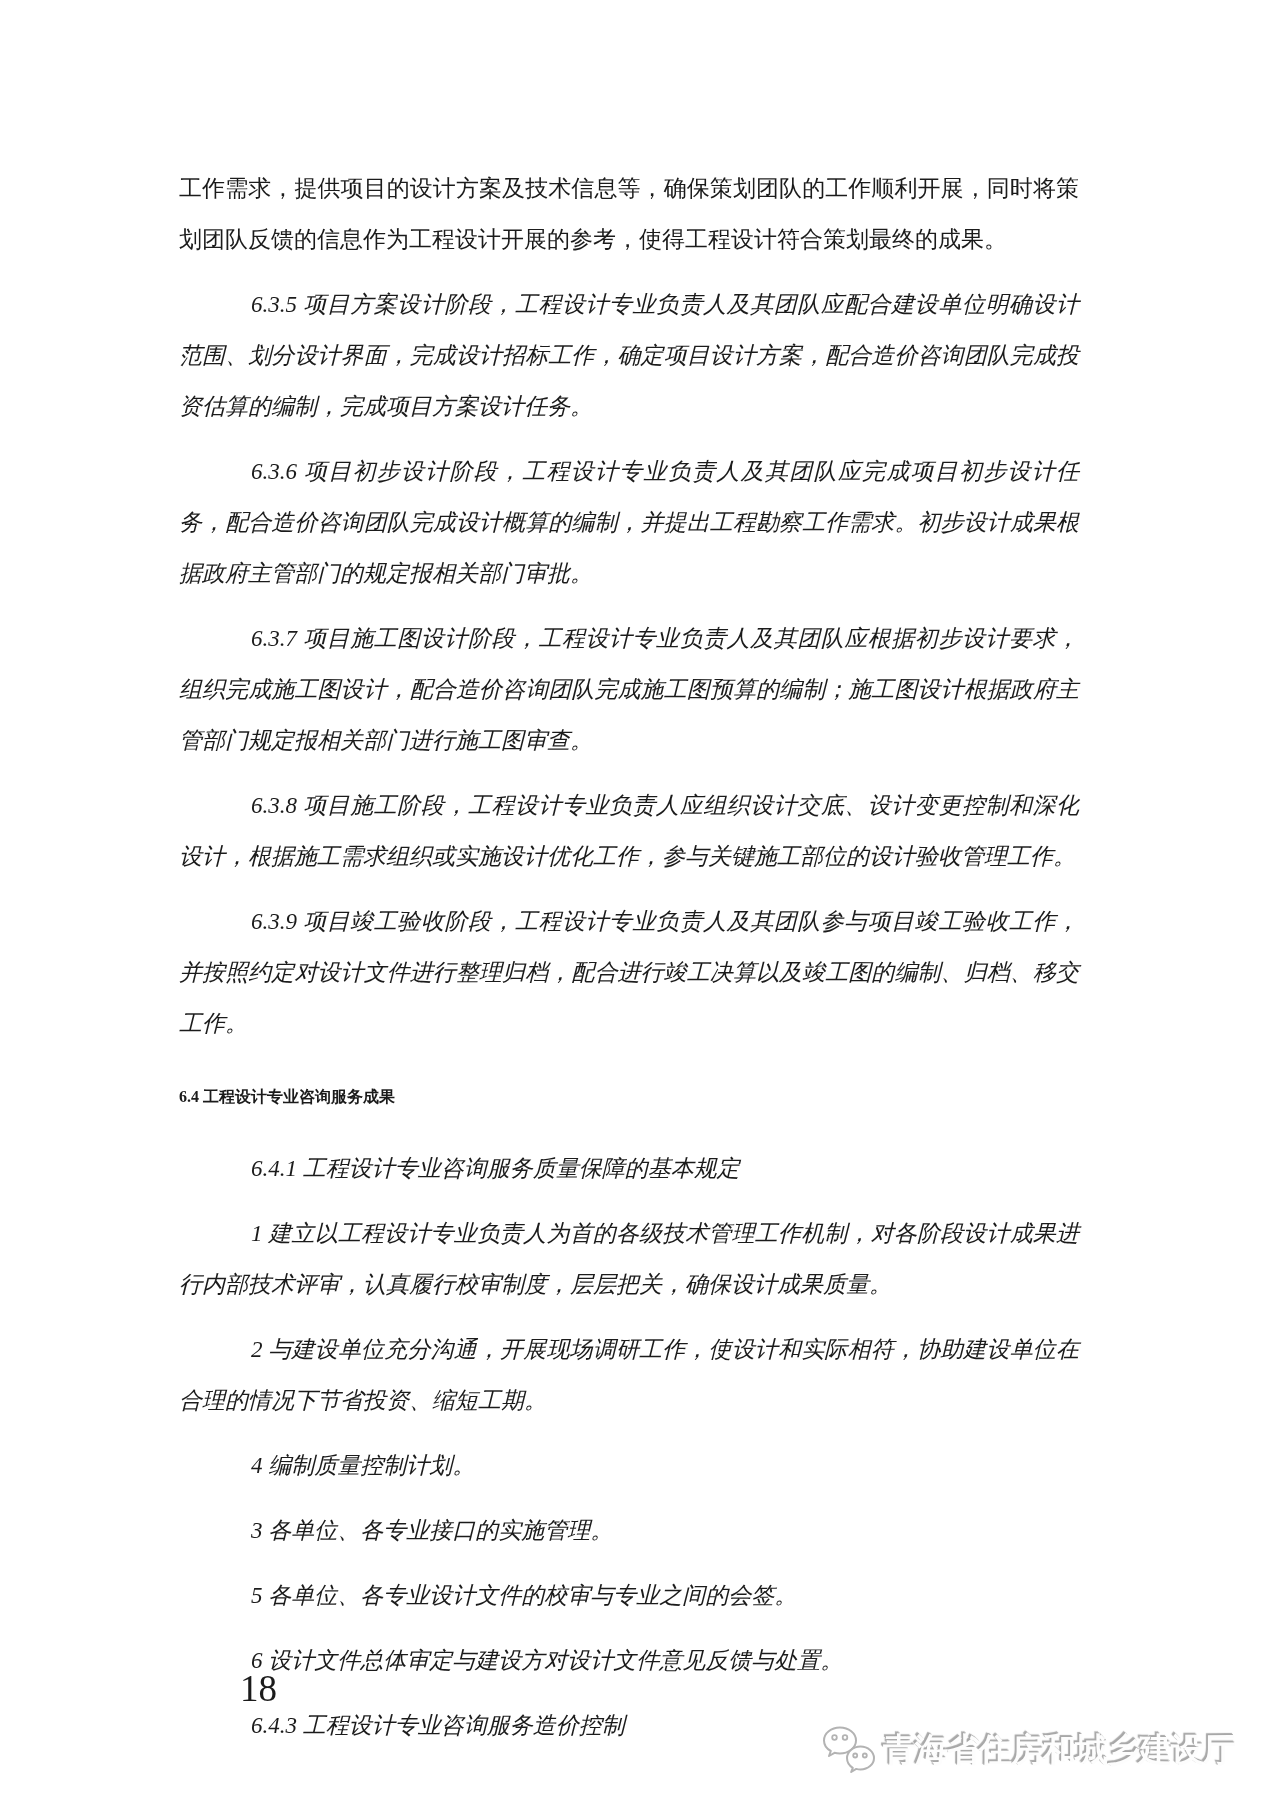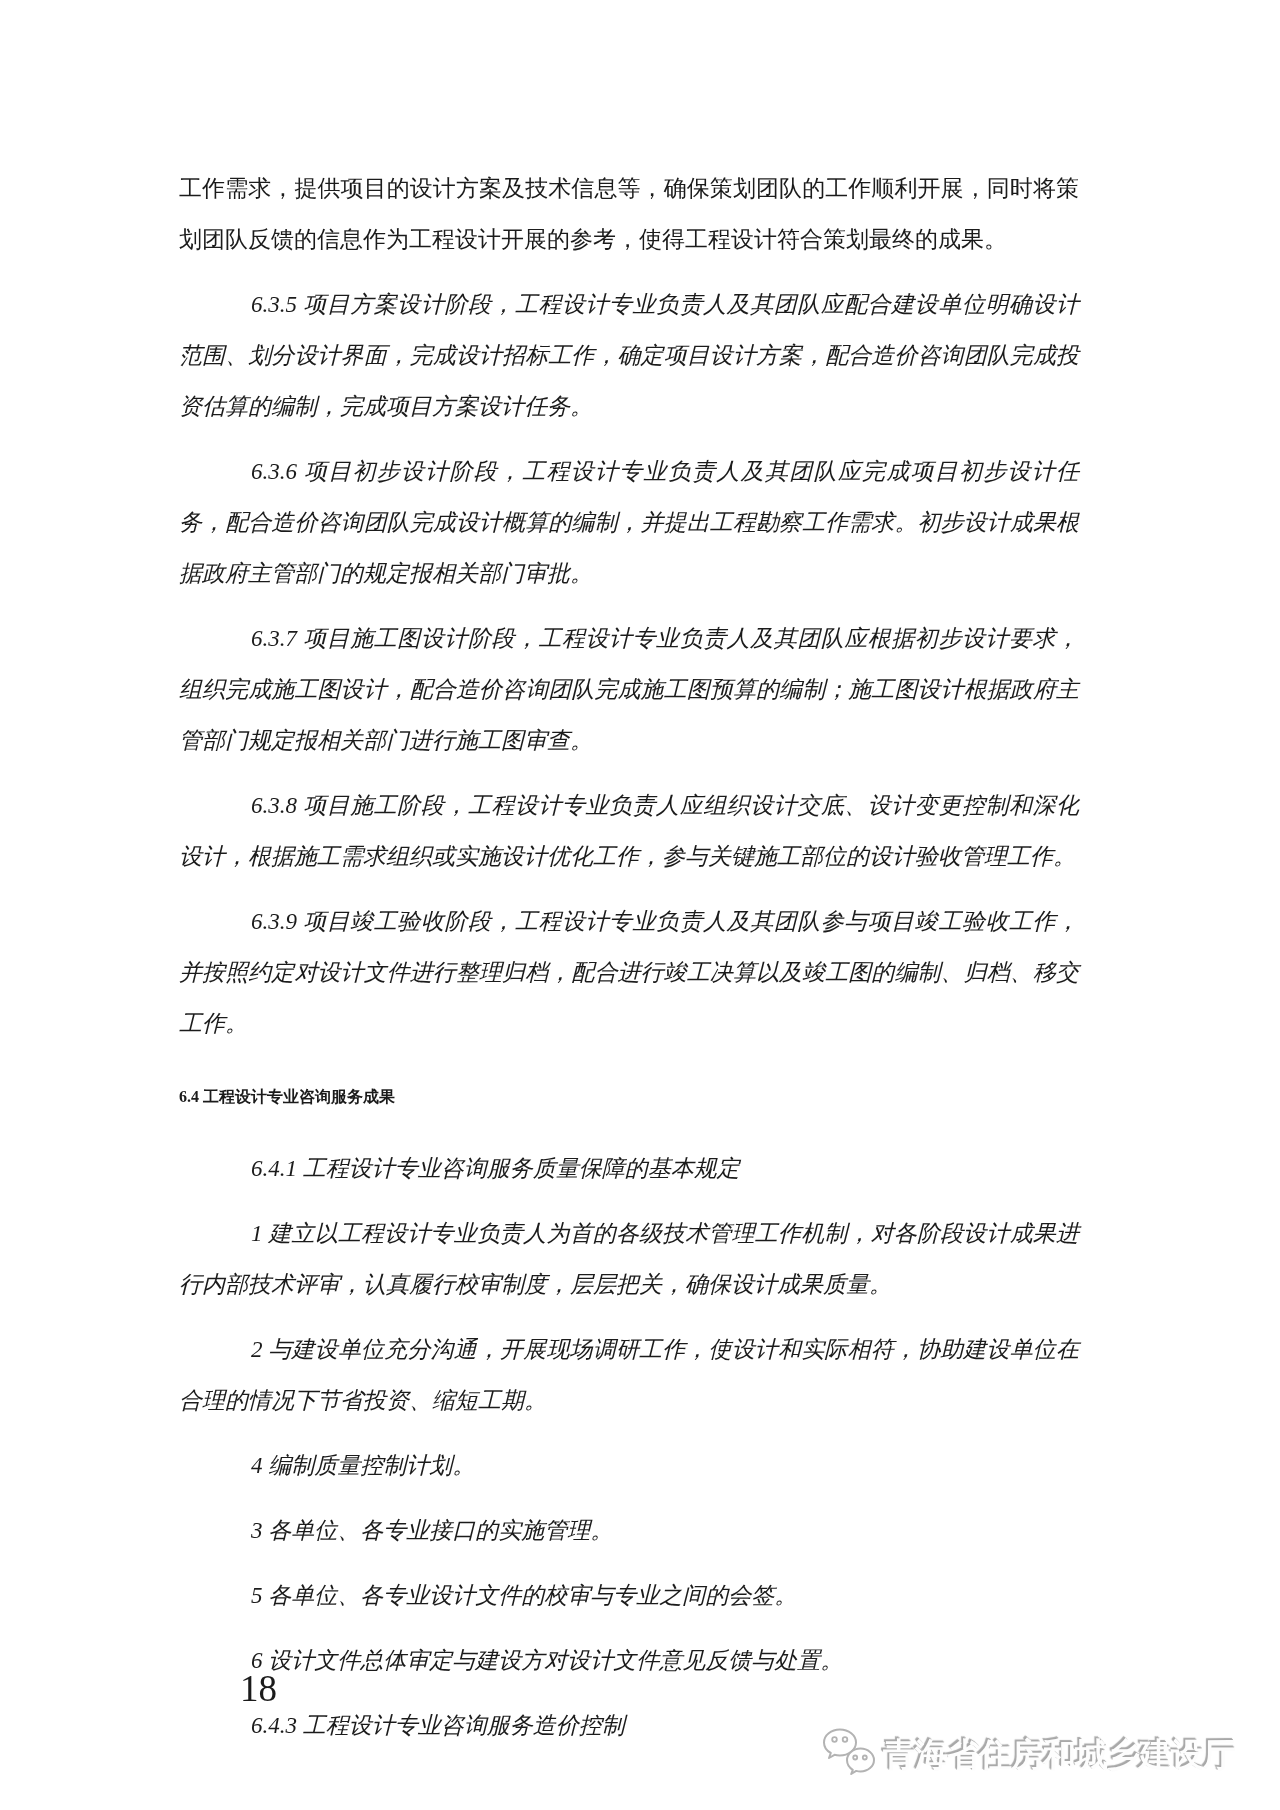--- a/index.html
+++ b/index.html
@@ -42,21 +42,21 @@
     line-height: 34px;
     color: #1b1b1b;
     margin-left: 46px;
   }
   .footer-watermark {
     position: absolute;
     left: 820px;
     top: 1722px;
     height: 56px;
     display: flex;
-    align-items: flex-end;
+    align-items: center;
   }
   .wm-icon {
     display: inline-block;
     width: 58px;
     height: 52px;
     margin-right: 5px;
   }
   .wm-text {
     font-family: "Liberation Sans", sans-serif;
     font-weight: bold;

